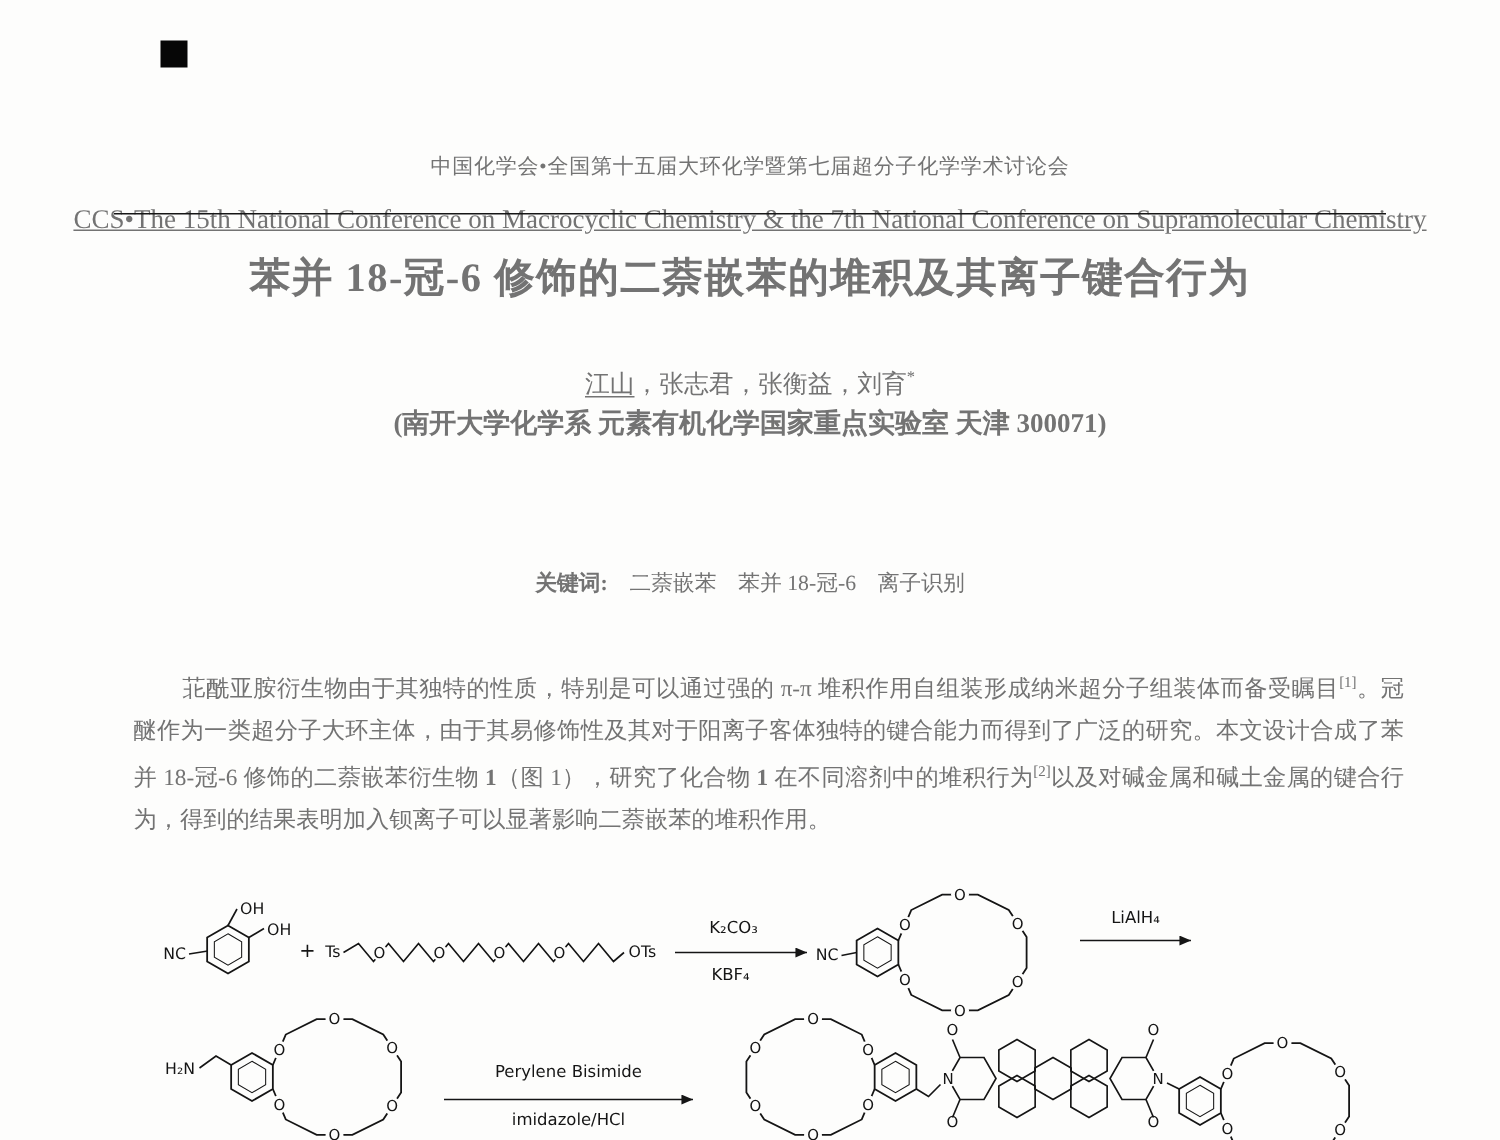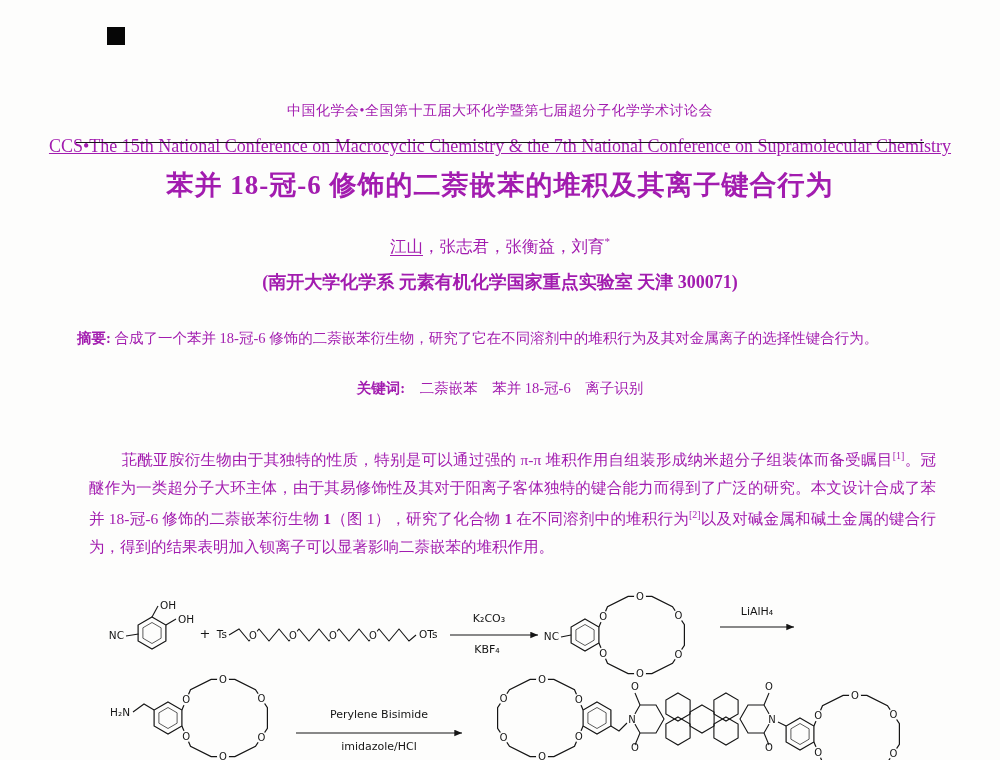--- a/index.html
+++ b/index.html
@@ -1,25 +1,25 @@
 <!DOCTYPE html>
 <html><head>
 <meta charset="utf-8">
 <style>
   html,body{margin:0;padding:0;background:#ffffff;}
   .page{position:relative;width:1000px;height:760px;background:#fdfdfc;overflow:hidden;
-        color:#a21caf;font-family:"Liberation Serif","DejaVu Serif",serif;}
+        color:#737373;font-family:"Liberation Serif","DejaVu Serif",serif;}
   .abs{position:absolute;text-align:center;}
   .center{left:0;width:100%;text-align:center;}
   .artifact{position:absolute;left:107px;top:27px;width:18px;height:18px;background:#060606;}
   .hdr-cn{top:102px;font-size:14px;letter-spacing:.5px;}
   .hdr-en{top:136px;font-size:18px;text-decoration:underline;}
   .rule{top:142px;left:76px;width:848px;height:0;border-top:1.6px solid #161616;}
   .title{top:167px;font-size:27px;font-weight:bold;letter-spacing:1px;}
-  .authors{top:235px;font-size:16.5px;}
+  .authors{top:245px;font-size:16.5px;}
   .authors .presenting{text-decoration:underline;text-underline-offset:3px;}
   .authors sup{font-size:11px;vertical-align:super;}
   .affil{top:270px;font-size:18px;font-weight:bold;}
   .abstract{top:326px;left:77px;width:846px;font-size:14.5px;line-height:25px;text-align:justify;margin:0;}
   .kw{top:379px;left:77px;width:846px;font-size:14.5px;margin:0;}
   .bodytext{top:430px;left:77px;width:847px;font-size:15.5px;line-height:27.5px;
             text-align:justify;text-indent:2.1em;margin:12px;}
   .bodytext sup{font-size:10px;vertical-align:super;}
   .b1{font-weight:bold;}
   b{font-weight:bold;}
@@ -35,21 +35,20 @@
   <div class="abs center hdr-cn">中国化学会•全国第十五届大环化学暨第七届超分子化学学术讨论会</div>
   <div class="abs center hdr-en">CCS•The 15th National Conference on Macrocyclic Chemistry &amp; the 7th National Conference on Supramolecular Chemistry</div>
   <div class="abs rule"></div>
 
   <h1 class="abs center title" style="margin:0;">苯并 18-冠-6 修饰的二萘嵌苯的堆积及其离子键合行为</h1>
 
   <div class="abs center authors"><span class="presenting">江山</span><span>，张志君，张衡益，刘育</span><sup>*</sup></div>
 
   <div class="abs center affil">(南开大学化学系 元素有机化学国家重点实验室 天津 300071)</div>
 
-  <p class="abs abstract"><b>摘要:</b> <span>合成了一个苯并 18-冠-6 修饰的二萘嵌苯衍生物，研究了它在不同溶剂中的堆积行为及其对金属离子的选择性键合行为。</span></p>
 
   <p class="abs kw"><b>关键词:</b>　<span>二萘嵌苯　苯并 18-冠-6　离子识别</span></p>
 
   <p class="abs bodytext"><span>苝酰亚胺衍生物由于其独特的性质，特别是可以通过强的 π-π 堆积作用自组装形成纳米超分子组装体而备受瞩目</span><sup>[1]</sup><span>。冠醚作为一类超分子大环主体，由于其易修饰性及其对于阳离子客体独特的键合能力而得到了广泛的研究。本文设计合成了苯并 18-冠-6 修饰的二萘嵌苯衍生物 </span><span class="b1">1</span><span>（图 1），研究了化合物 </span><span class="b1">1</span><span> 在不同溶剂中的堆积行为</span><sup>[2]</sup><span>以及对碱金属和碱土金属的键合行为，得到的结果表明加入钡离子可以显著影响二萘嵌苯的堆积作用。</span></p>
 
   <div class="scheme">
     <svg width="1000" height="175" viewBox="0 0 1000 175" font-family="DejaVu Sans, Liberation Sans, sans-serif" font-size="10.5">
       <defs>
         <marker id="ah" markerWidth="9" markerHeight="8" refX="7" refY="3" orient="auto">
           <path d="M0,0 L7,3 L0,6 Z" fill="#151515" stroke="none"></path>

